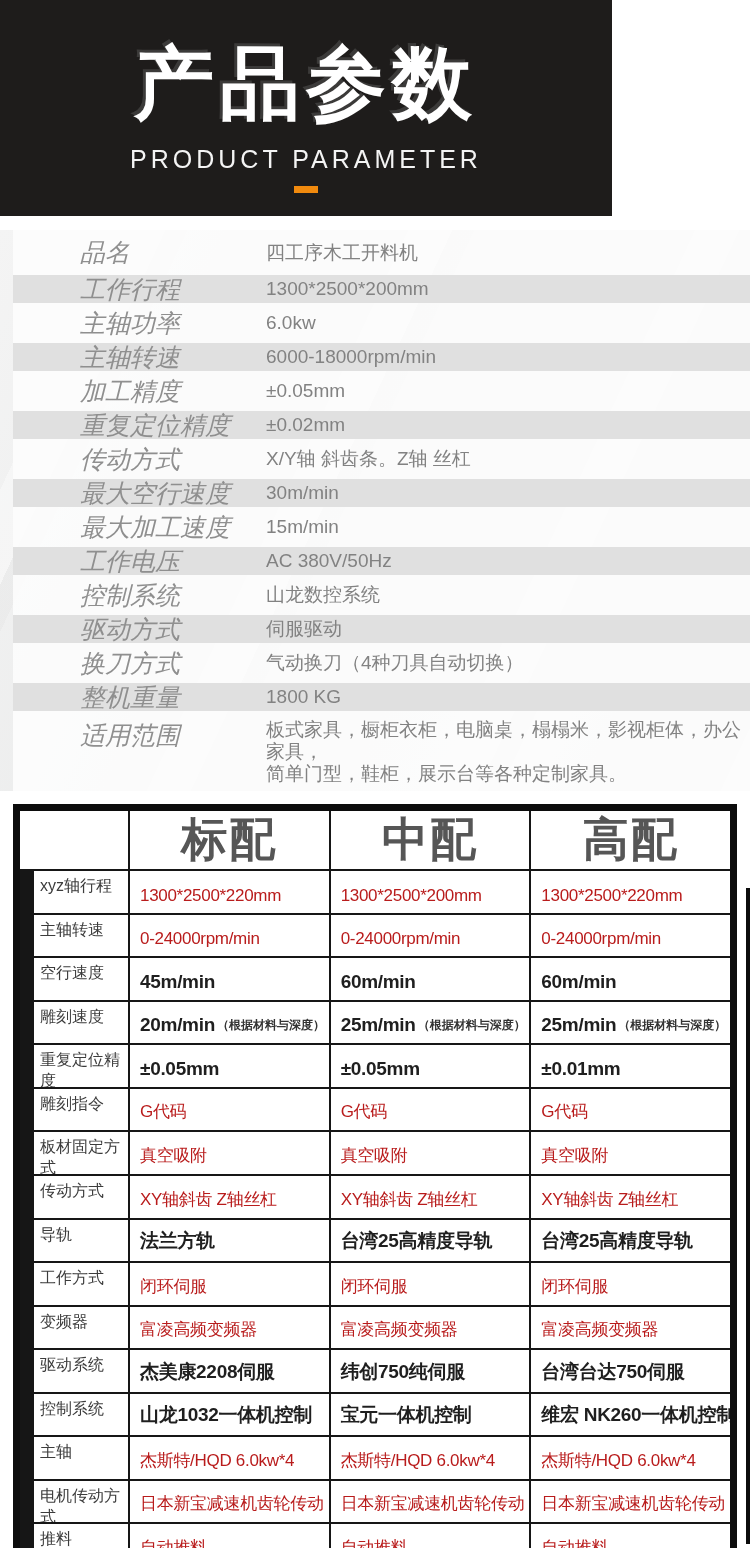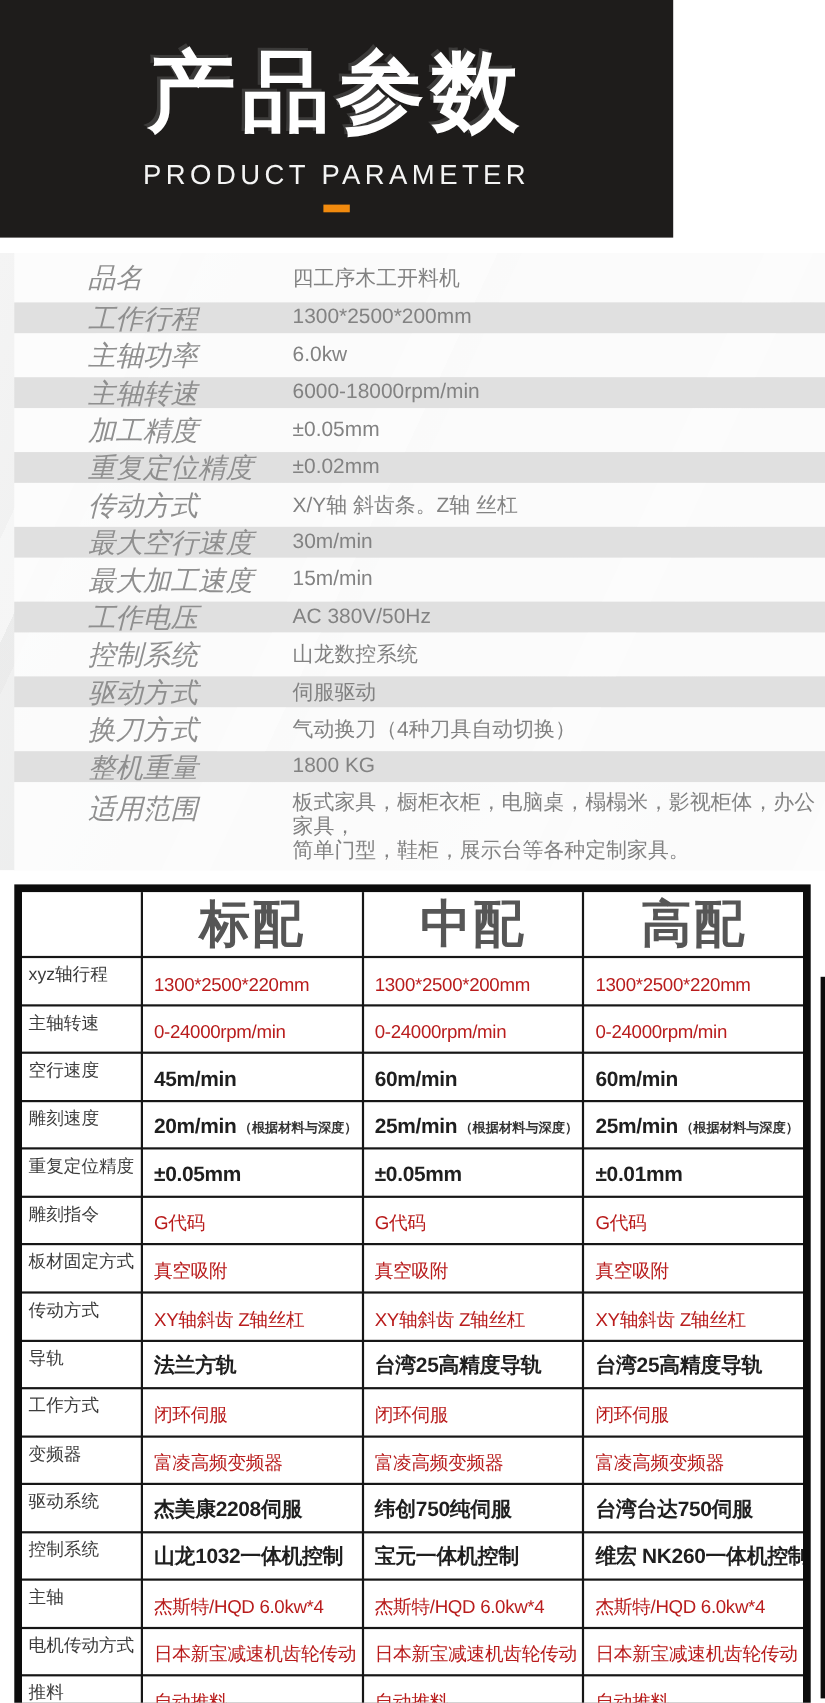--- a/index.html
+++ b/index.html
@@ -51,21 +51,21 @@
   }
   .cmp-grid{
     display:grid;width:100%;height:100%;
     grid-template-columns:108px 1fr 1fr 1fr;
     grid-template-rows:58px repeat(16,1fr);
     gap:2px;background:#161616;
   }
   .cell{background:#ffffff;overflow:hidden;}
   .hcell{display:flex;align-items:center;justify-content:center;
     font-size:46px;font-weight:900;color:#565656;letter-spacing:2px;}
-  .lcell{font-size:16px;color:#3c3c3c;padding:5px 0 0 6px;}
+  .lcell{font-size:16px;color:#3c3c3c;padding:5px 0 0 6px;margin-left:14px;}
   .vcell{display:flex;align-items:flex-end;padding:0 0 7px 10px;}
   .vcell .v{font-size:17px;color:#b91c1c;white-space:nowrap;letter-spacing:-0.3px;}
   .vcell.bold .v{font-size:19px;font-weight:700;color:#1f1f1f;}
   .vcell .note{font-size:12px;font-weight:700;color:#343434;margin-left:2px;padding-bottom:2px;white-space:nowrap;}
 </style>
 </head>
 <body>
 
 <div class="hero">
   <div class="hero-title">产品参数</div>

